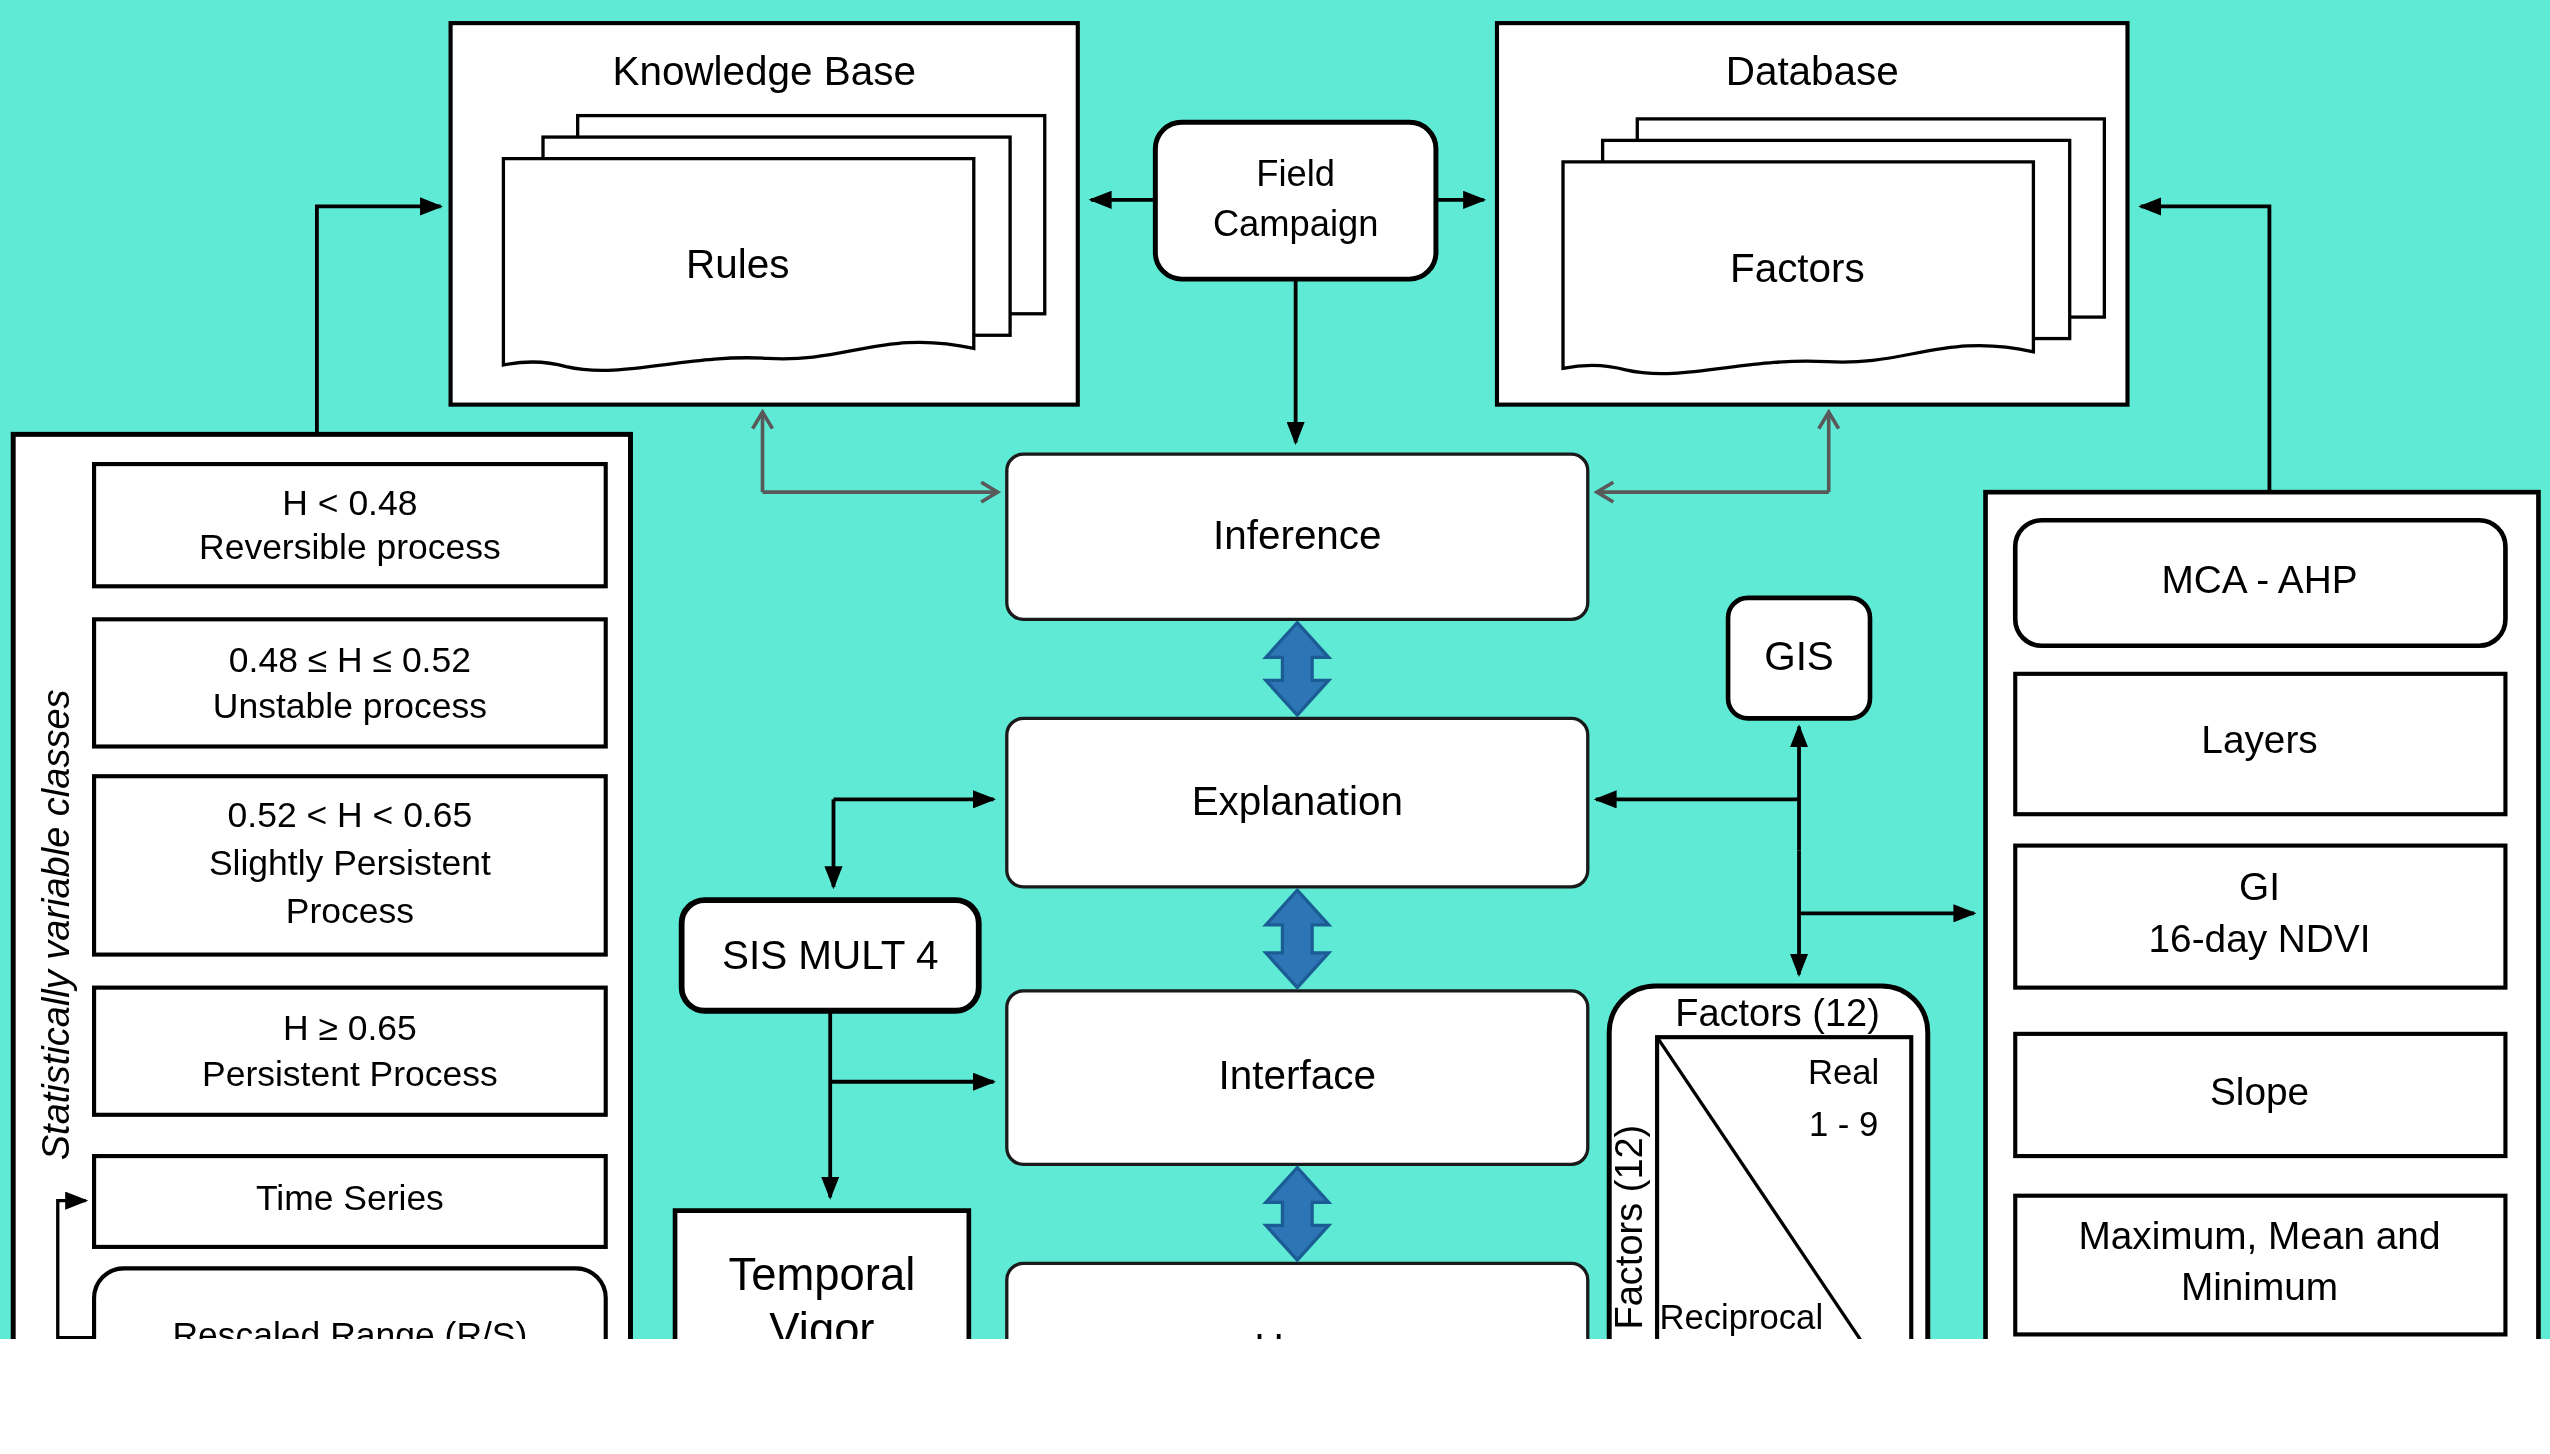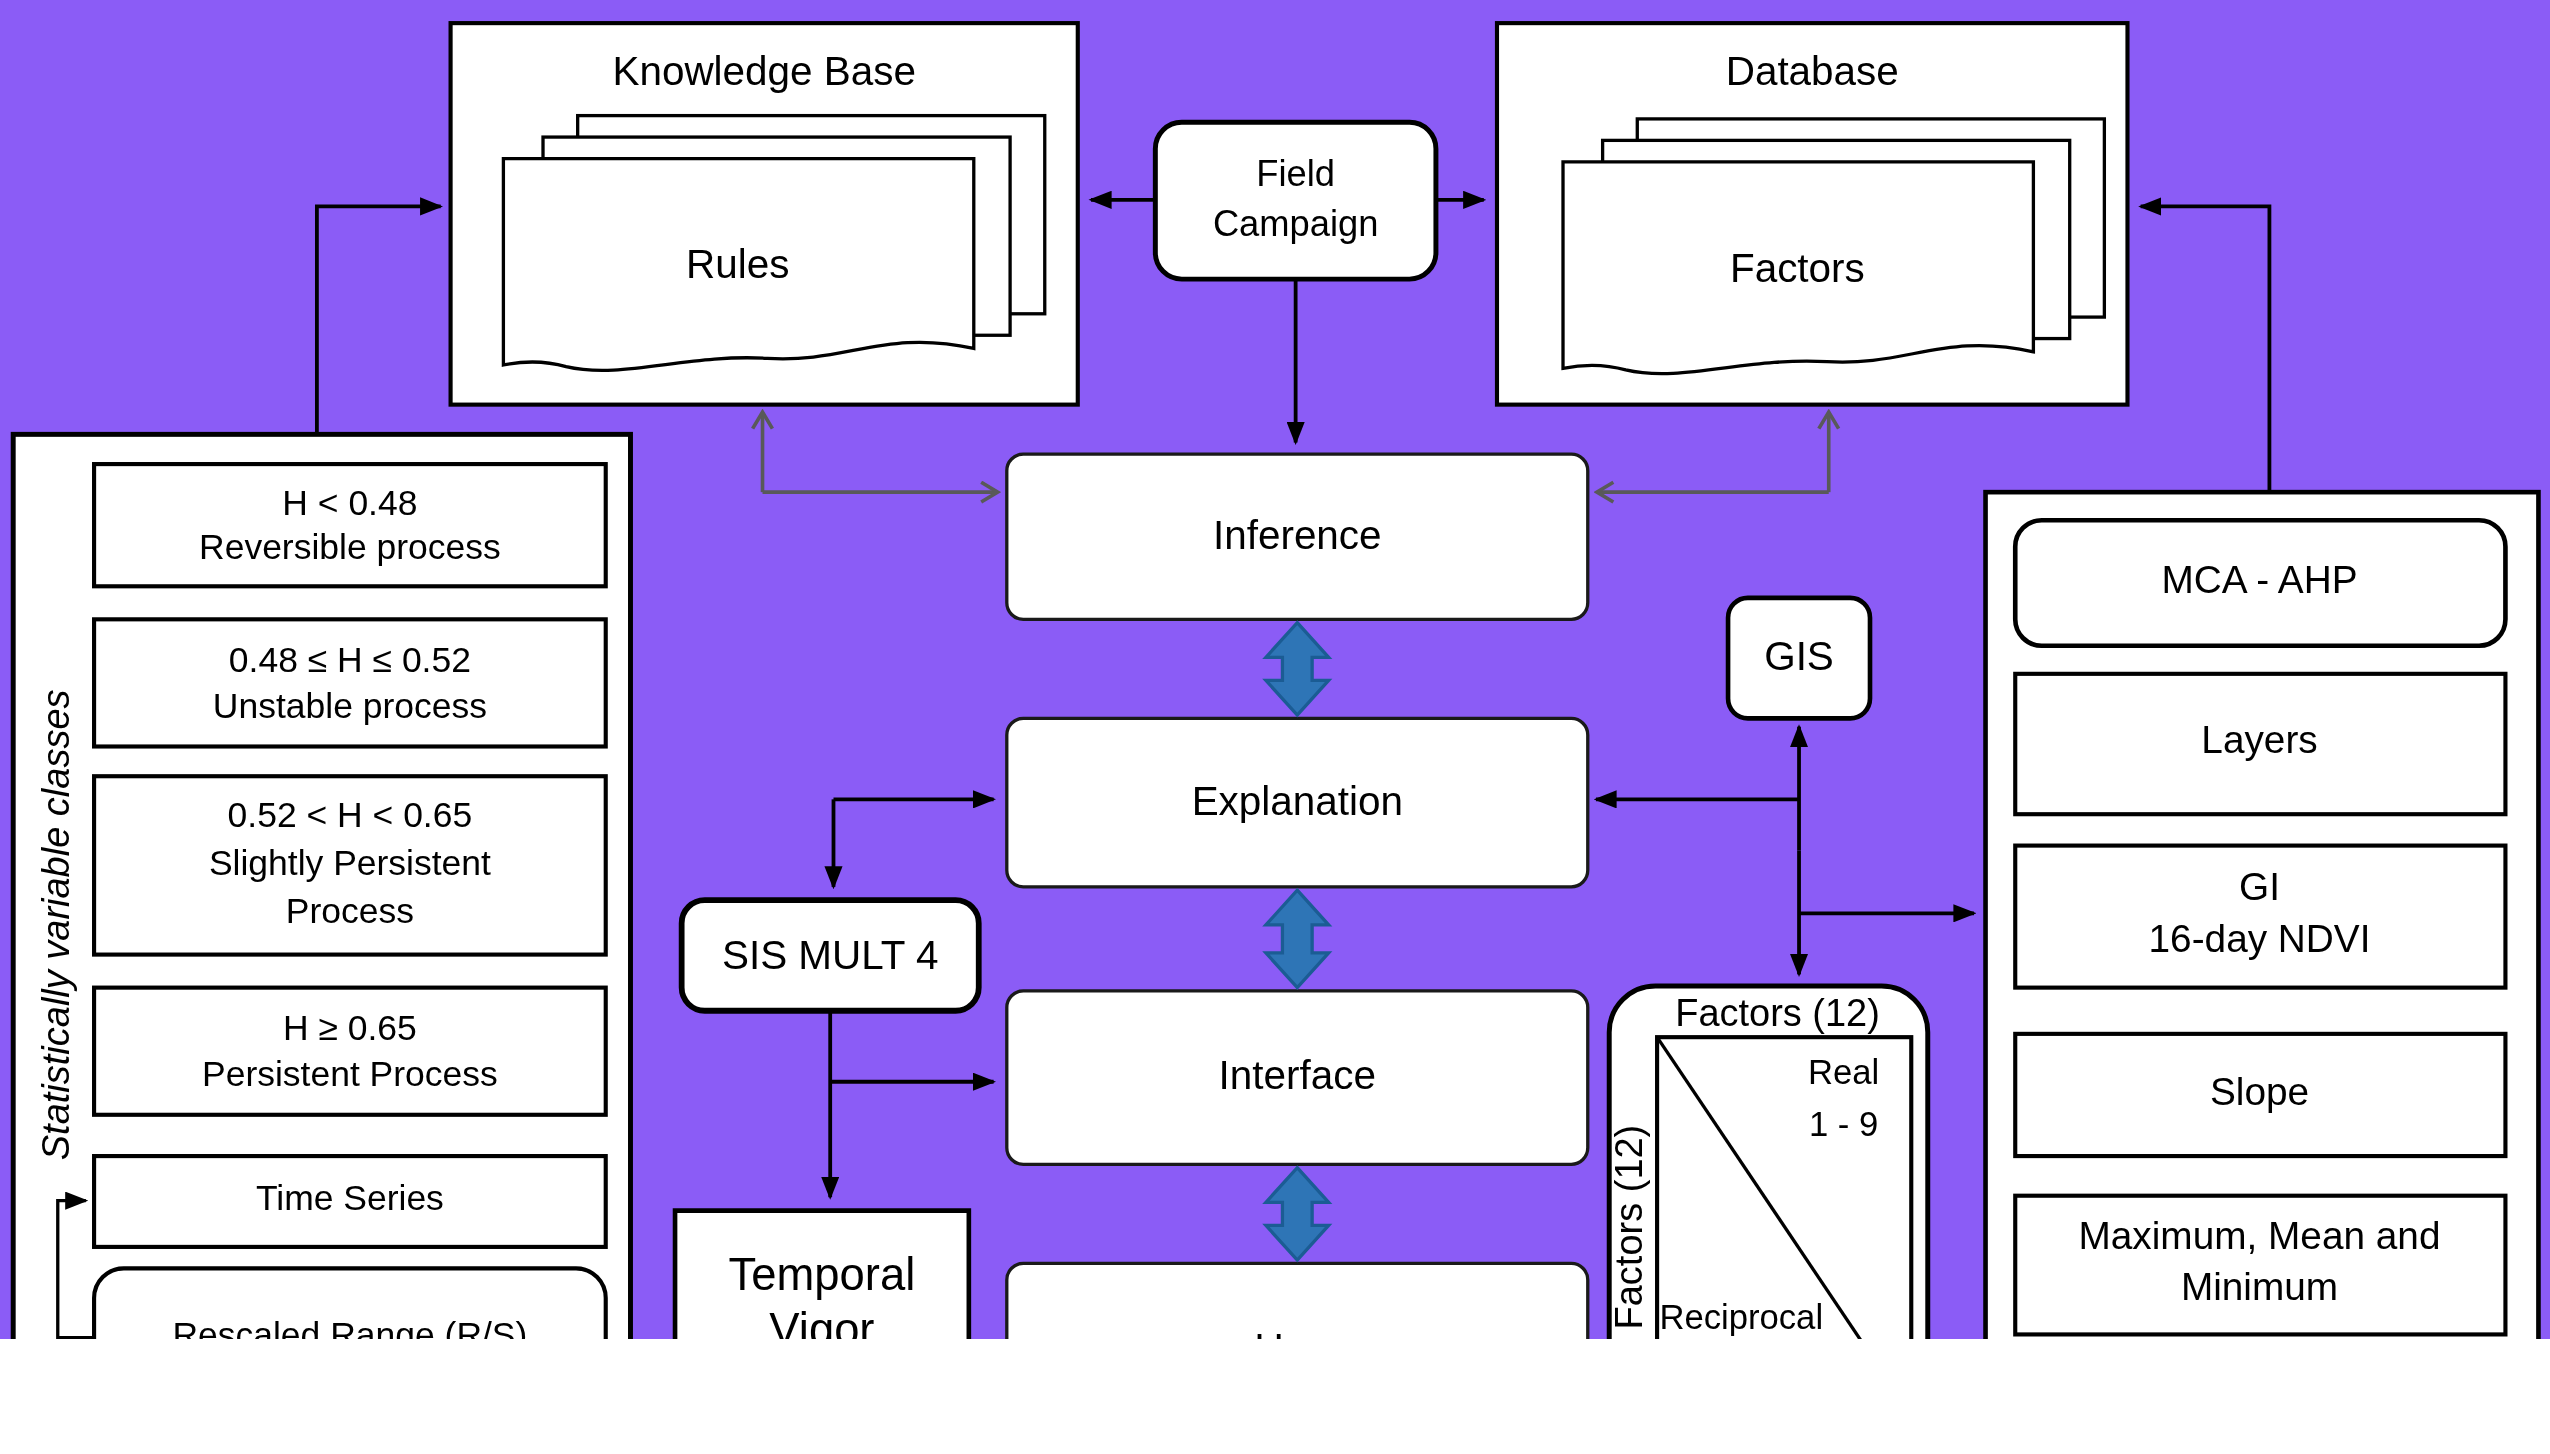--- a/index.html
+++ b/index.html
@@ -1,16 +1,16 @@
 <!DOCTYPE html>
 <html style="font-size:11.3px"><head>
 <meta charset="utf-8">
 <style>
   html,body{margin:0;padding:0;background:#fff;}
-  .canvas-wrap{width:2550px;height:1339px;overflow:hidden;background:#8b5cf6;}
+  .canvas-wrap{width:2550px;height:1339px;overflow:hidden;background:#5eead4;}
   svg{display:block;}
   text{font-family:"Liberation Sans", sans-serif; fill:#000;}
   .lbl{font-size:24.5px;}
   .lbl-sm{font-size:21.5px;}
   .lbl-fc{font-size:22px;}
   .lbl-doc{font-size:24.5px;}
   .lbl-tv{font-size:27.5px;}
   .lbl-right{font-size:23.5px;}
   .lbl-matrix{font-size:21px;}
   .lbl-mtitle{font-size:23px;}

